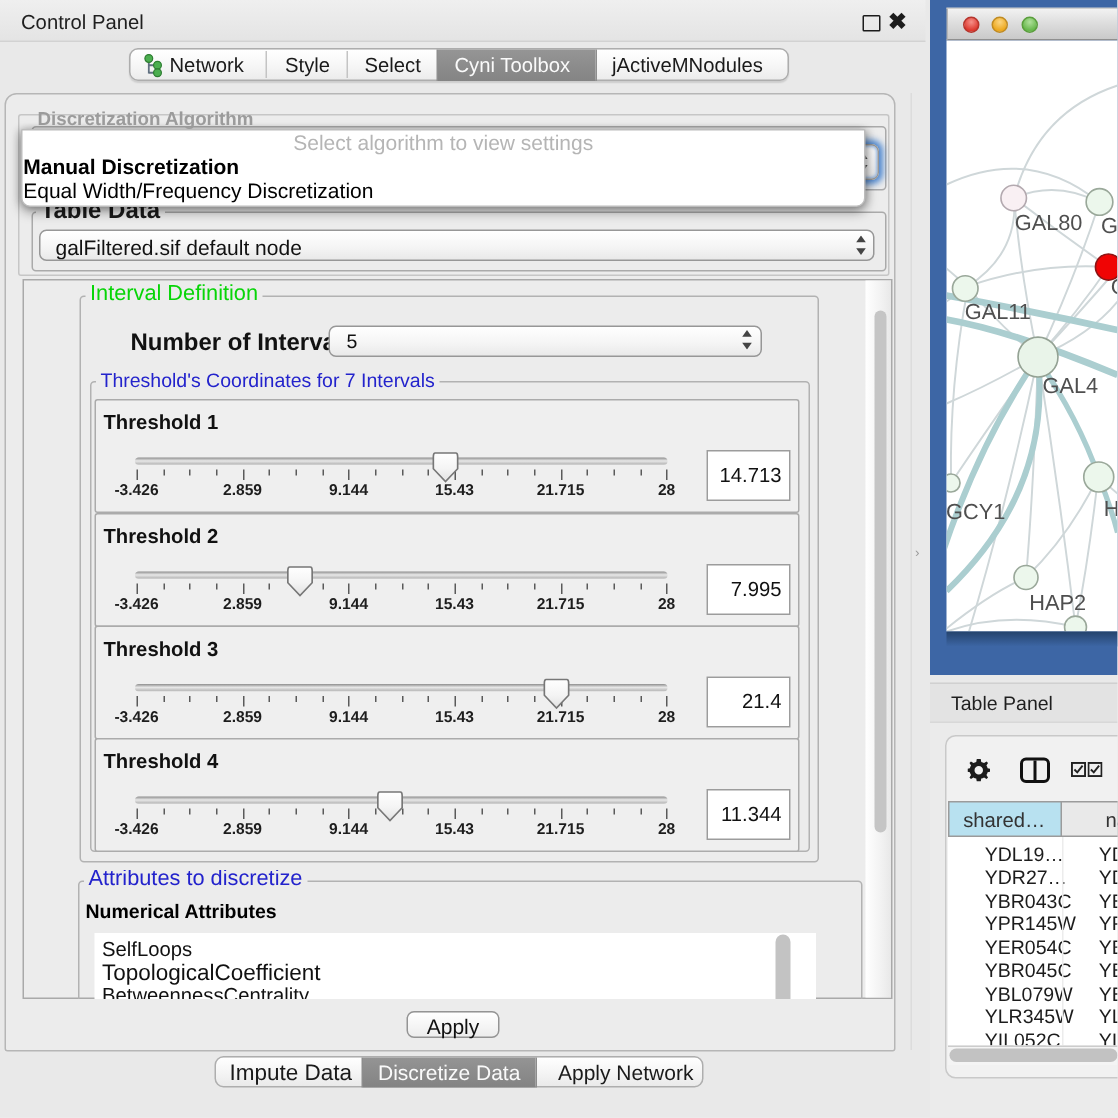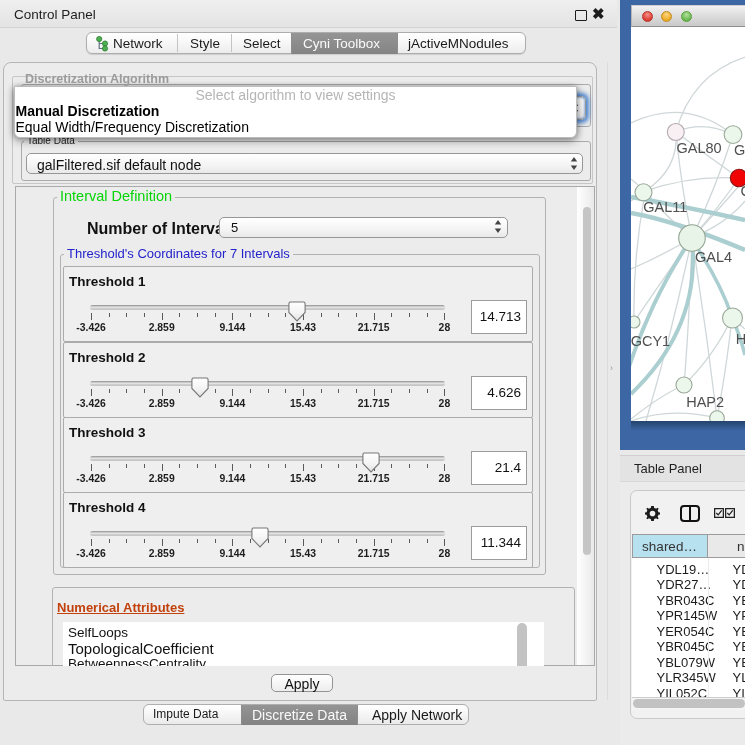--- a/index.html
+++ b/index.html
@@ -44,21 +44,21 @@
 <div class="abs" style="left:408px;top:36px;font-size:13.5px;color:#1a1a1a;">jActiveMNodules</div>
 <div class="abs" style="left:3px;top:62px;width:594px;height:639px;background:#ececec;border:1px solid #b6b6b6;border-radius:8px 8px 2px 2px;"></div>
 <div class="abs" style="left:12px;top:76px;width:581px;height:108px;border:1px solid #c6c6c6;border-radius:2px;"></div>
 <div class="gb" style="left:21px;top:84px;width:570px;height:43px;"></div>
 <div class="combo" style="left:300px;top:96px;width:286px;height:24px;box-shadow:0 0 4px 2.2px rgba(70,130,205,0.95), inset 0 0 2px 1px rgba(70,130,205,0.55);"></div>
 <svg class="abs" style="left:571px;top:101px;" width="8" height="14" viewBox="0 0 8 14">
 <path d="M4 0 L7.4 5 L0.6 5 Z" fill="#555"></path>
     <path d="M4 14 L7.4 9 L0.6 9 Z" fill="#555"></path>
   </svg>
 <div class="gb" style="left:21px;top:141px;width:570px;height:40px;"></div>
-<div class="gbt" style="left:24px;top:133px;background:#ececec;font-weight:normal;font-size:10px;color:#1b1b1b;">Table Data</div>
+<div class="gbt" style="left:24px;top:133px;background:#ececec;font-weight:bold;font-size:16px;color:#1b1b1b;">Table Data</div>
 <div class="combo" style="left:26px;top:153px;width:557px;height:21px;"></div>
 <div class="abs" style="left:37px;top:156.5px;font-size:14px;color:#111;">galFiltered.sif default node</div>
 <svg class="abs" style="left:570px;top:157px;" width="8" height="13" viewBox="0 0 8 13">
 <path d="M4 0 L7.2 4.5 L0.8 4.5 Z" fill="#444"></path>
     <path d="M4 13 L7.2 8.5 L0.8 8.5 Z" fill="#444"></path>
   </svg>
 <div class="abs" style="left:15px;top:186px;width:580px;height:480px;background:#ececec;border:1px solid #a9a9a9;"></div>
 <div class="abs" style="left:577px;top:187px;width:17px;height:478px;background:linear-gradient(90deg,#ffffff,#f0f0f0 70%,#e8e8e8);"></div>
 <div class="abs" style="left:582.5px;top:207px;width:8px;height:348px;background:#c5c5c5;border-radius:4.5px;"></div>
 <div class="gb" style="left:53px;top:197px;width:493px;height:378px;border-color:#b2b2b2;"></div>
@@ -148,21 +148,21 @@
 <svg class="abs" style="left:127.0px;top:34px;" width="18" height="21" viewBox="0 0 18 21">
 <defs>
         <linearGradient id="g342" x1="0" y1="0" x2="0" y2="1">
 <stop offset="0" stop-color="#ffffff"></stop>
           <stop offset="0.55" stop-color="#f4f4f4"></stop>
           <stop offset="1" stop-color="#e2e2e2"></stop>
         </linearGradient>
       </defs>
 <path d="M2.1 1 Q0.9 1 0.9 3.4 L0.9 11.5 L9 20 L17.1 11.5 L17.1 3.4 Q17.1 1 15.9 1 Z" fill="url(#g342)" stroke="#777" stroke-width="1.1"></path>
 </svg>
-<div class="vbox">4.626</div>
+<div class="vbox">7.995</div>
 </div>
 <div class="thr" style="top:417px;">
 <div class="ttitle">Threshold 3</div>
 <div class="track"></div>
 <div class="tick" style="left:27.0px;top:46px;height:7px;"></div>
 <div class="tick" style="left:44.7px;top:46px;height:4px;"></div>
 <div class="tick" style="left:62.3px;top:46px;height:4px;"></div>
 <div class="tick" style="left:80.0px;top:46px;height:4px;"></div>
 <div class="tick" style="left:97.7px;top:46px;height:7px;"></div>
 <div class="tick" style="left:115.4px;top:46px;height:4px;"></div>
@@ -236,39 +236,40 @@
           <stop offset="0.55" stop-color="#f4f4f4"></stop>
           <stop offset="1" stop-color="#e2e2e2"></stop>
         </linearGradient>
       </defs>
 <path d="M2.1 1 Q0.9 1 0.9 3.4 L0.9 11.5 L9 20 L17.1 11.5 L17.1 3.4 Q17.1 1 15.9 1 Z" fill="url(#g492)" stroke="#777" stroke-width="1.1"></path>
 </svg>
 <div class="vbox">11.344</div>
 </div>
 <div class="abs" style="left:16px;top:580px;width:578px;height:86px;overflow:hidden;">
 <div class="gb" style="left:36px;top:7px;width:523px;height:120px;border-color:#b2b2b2;"></div>
-<div class="abs" style="left:41px;top:20px;font-size:13px;font-weight:bold;color:#c2410c;text-decoration:underline;">Numerical Attributes</div>
+<div class="gbt" style="left:40px;top:-1px;font-size:14.5px;color:#2323cc;">Attributes to discretize</div>
+<div class="abs" style="left:41px;top:20px;font-size:13px;font-weight:bold;color:#000000;">Numerical Attributes</div>
 <div class="abs" style="left:46.5px;top:42px;width:481px;height:60px;background:#ffffff;"></div>
 <div class="abs" style="left:52px;top:44.5px;font-size:13.5px;color:#111;">SelfLoops</div>
 <div class="abs" style="left:52px;top:60px;font-size:15px;color:#111;">TopologicalCoefficient</div>
 <div class="abs" style="left:52px;top:75.5px;font-size:13.5px;color:#111;">BetweennessCentrality</div>
 <div class="abs" style="left:501px;top:43px;width:10px;height:60px;background:#c3c3c3;border-radius:5px;"></div>
 </div>
 <div class="abs" style="left:16px;top:667px;width:579px;height:33px;background:#ececec;"></div>
 <div class="abs" style="left:271px;top:674px;width:62px;height:18px;border:1px solid #949494;border-radius:5px;background:linear-gradient(180deg,#ffffff,#ededed);"></div>
 <div class="abs" style="left:284.5px;top:676px;font-size:14px;color:#111;">Apply</div>
 <div class="abs" style="left:14px;top:86px;width:563px;height:52px;background:#ffffff;
 border:1px solid #bcbcbc;border-radius:1px 1px 6px 6px;box-shadow:0 3px 8px rgba(0,0,0,0.38),2px 0 5px rgba(0,0,0,0.12),-2px 0 5px rgba(0,0,0,0.12);"></div>
 <div class="abs" style="left:14px;top:87px;width:563px;text-align:center;font-size:14px;color:#b5b5b5;">Select algorithm to view settings</div>
 <div class="abs" style="left:15.5px;top:102.5px;font-size:14px;font-weight:bold;color:#000;">Manual Discretization</div>
 <div class="abs" style="left:15.5px;top:118.5px;font-size:14px;color:#000;">Equal Width/Frequency Discretization</div>
 <div class="abs" style="left:25px;top:72px;font-size:12.5px;font-weight:bold;color:#9b9b9b;">Discretization Algorithm</div>
 <div class="abs" style="left:143px;top:704px;width:326px;height:21px;border:1px solid #aeaeae;border-radius:6px;background:linear-gradient(180deg,#ffffff 0%,#f5f5f5 50%,#eaeaea 100%);"></div>
 <div class="abs" style="left:241px;top:704.5px;width:117px;height:20px;background:linear-gradient(180deg,#949494,#838383);border-left:1px solid #8d8d8d;border-right:1px solid #8d8d8d;"></div>
-<div class="abs" style="left:153px;top:707px;font-size:12px;color:#1a1a1a;">Impute Data</div>
+<div class="abs" style="left:153px;top:707px;font-size:15px;color:#1a1a1a;">Impute Data</div>
 <div class="abs" style="left:252px;top:707px;font-size:14px;color:#fafafa;">Discretize Data</div>
 <div class="abs" style="left:372px;top:707px;font-size:14px;color:#1a1a1a;">Apply Network</div>
 <div class="abs" style="left:607px;top:62px;width:1px;height:638px;background:#dcdcdc;"></div>
 <div class="abs" style="left:610px;top:363px;font-size:9px;color:#9a9a9a;">›</div>
 <div class="abs" style="left:620px;top:0;width:125px;height:450px;background:#3d66a5;"></div>
 <div class="abs" style="left:631px;top:5px;width:114px;height:22px;
 background:linear-gradient(180deg,#f2f2f2 0%,#dedede 45%,#c9c9c9 100%);border-bottom:1px solid #8f8f8f;border-left:1px solid #b5b5b5;border-top:1px solid #cfcfcf;"></div>
 <div class="abs" style="left:641.8px;top:11.3px;width:11px;height:11px;border-radius:50%;background:radial-gradient(circle at 50% 30%, #f59089 0%, #dd3a30 70%);border:1px solid #b5342c;"></div>
 <div class="abs" style="left:661.3px;top:11.3px;width:11px;height:11px;border-radius:50%;background:radial-gradient(circle at 50% 30%, #fbd581 0%, #eda920 70%);border:1px solid #c08b22;"></div>
 <div class="abs" style="left:680.9px;top:11.3px;width:11px;height:11px;border-radius:50%;background:radial-gradient(circle at 50% 30%, #b0e09b 0%, #68b84d 70%);border:1px solid #5a9e3c;"></div>

